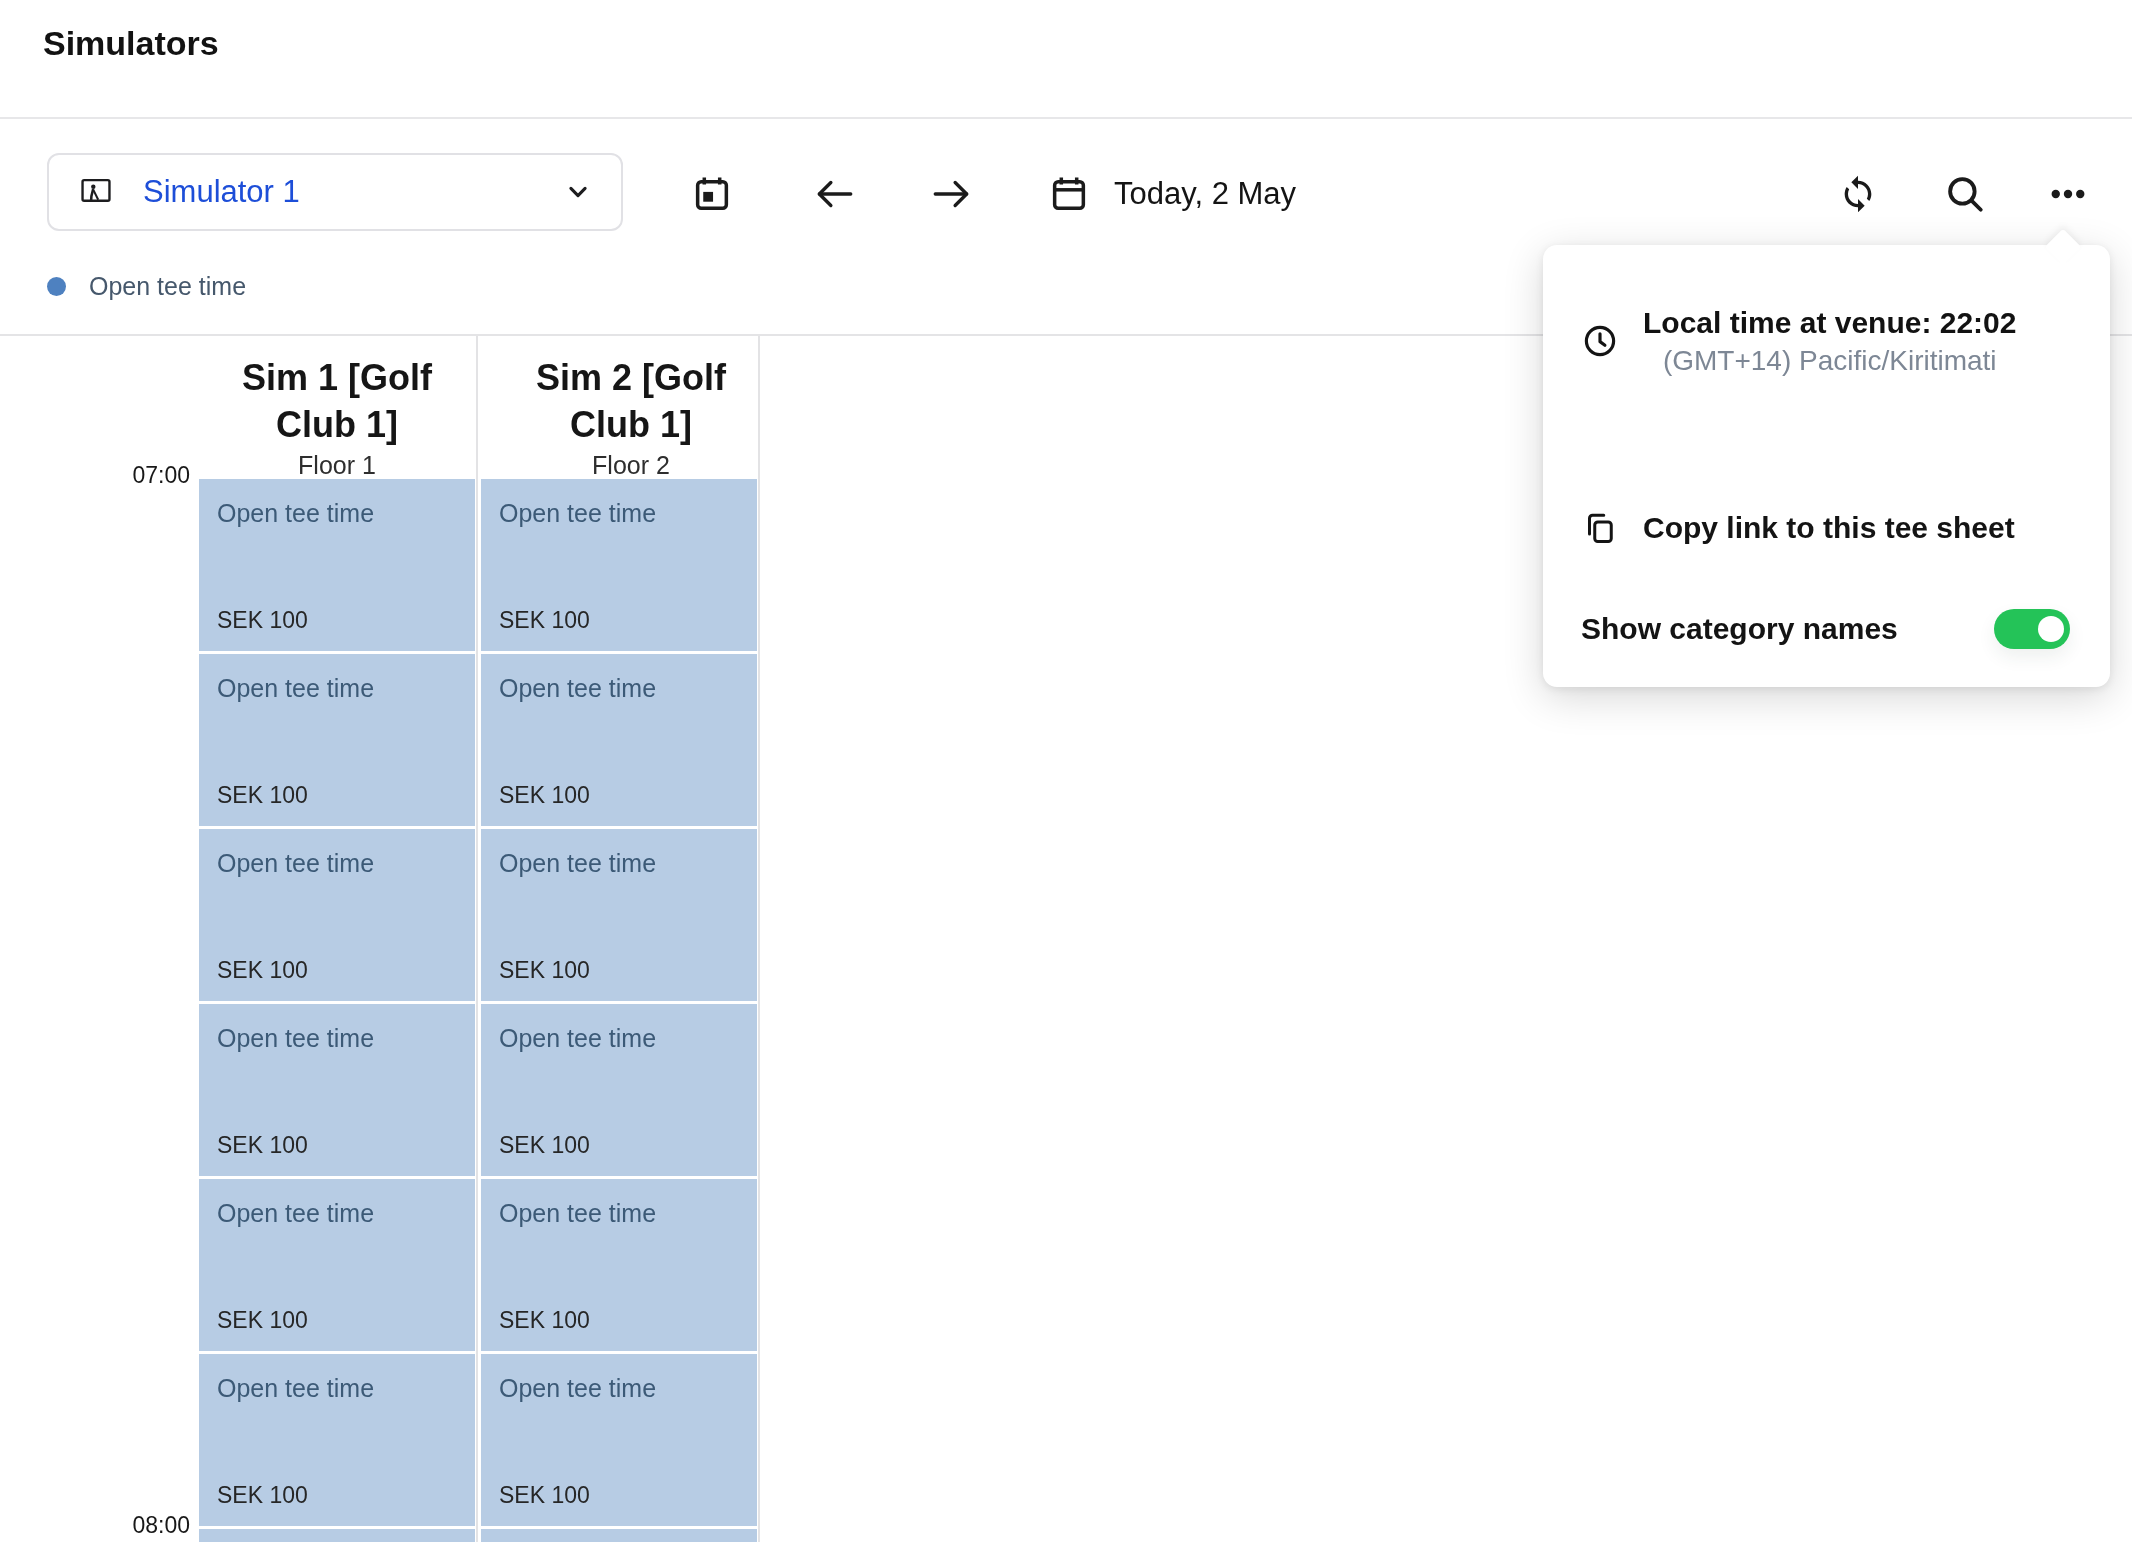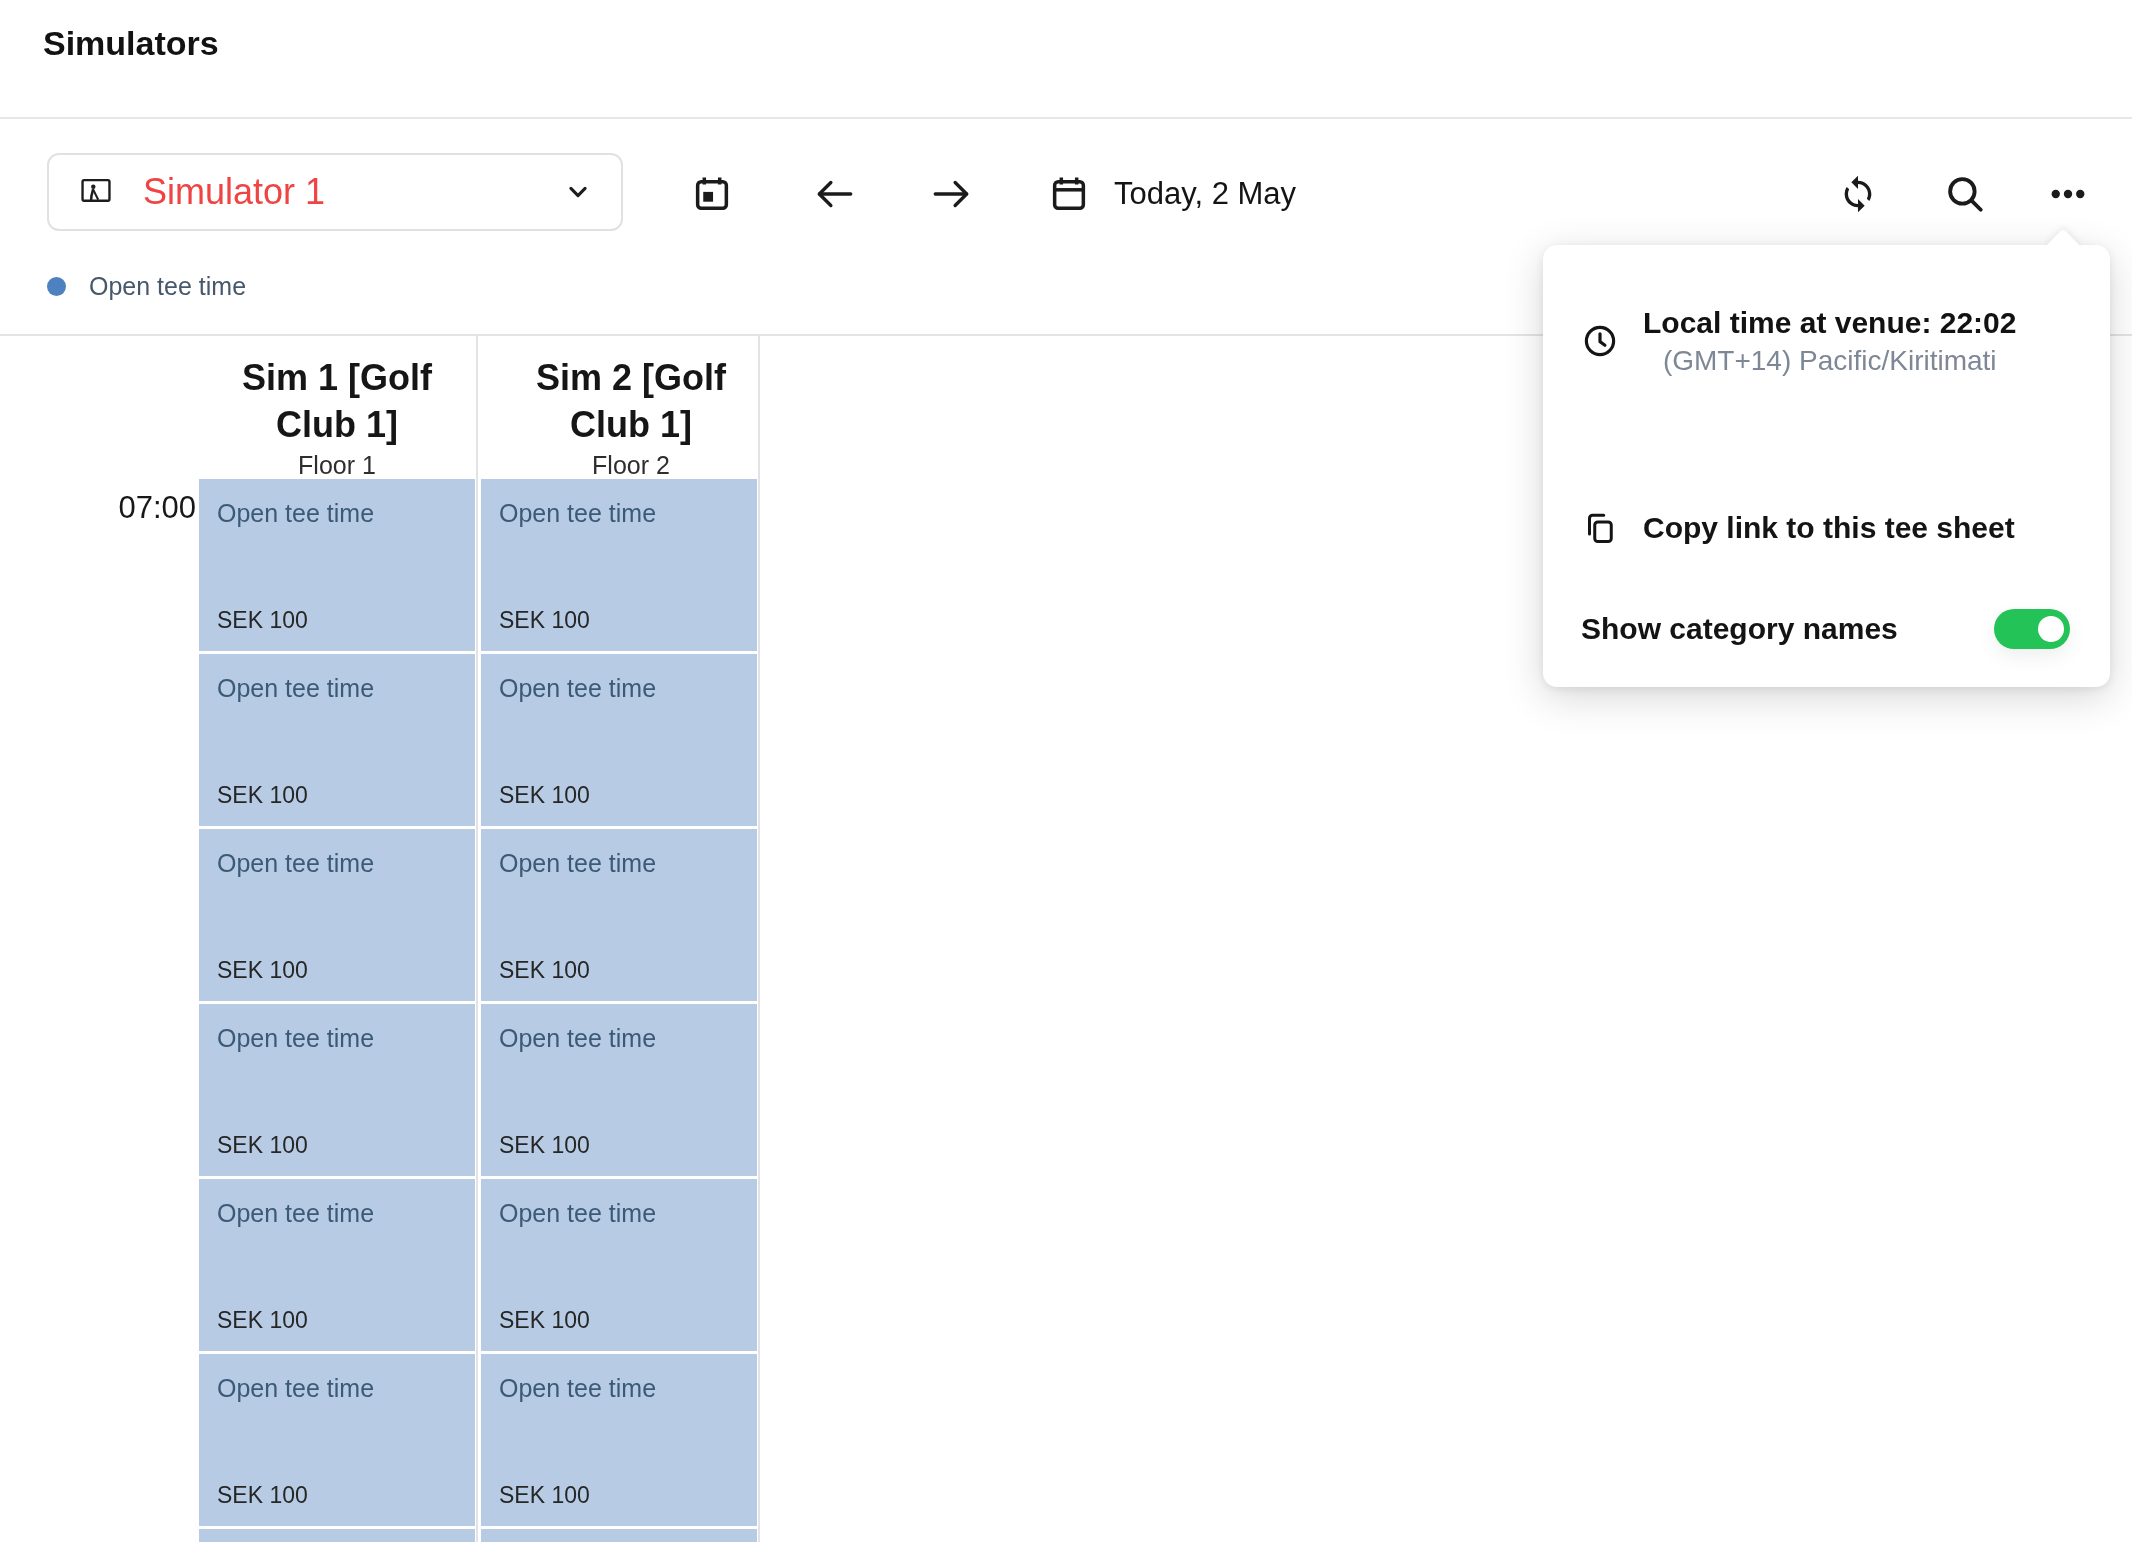--- a/index.html
+++ b/index.html
@@ -7,40 +7,40 @@
         font-family:"Liberation Sans",sans-serif;color:#111;}
   
   .app-title{position:absolute;left:43px;top:24px;font-size:34px;font-weight:700;color:#121212;margin:0;}
   .divider{position:absolute;left:0;width:100%;height:2px;background:#e7e7e9;}
   .div1{top:117px;}
   .div2{top:334px;background:#e4e4e6;}
   
   .select-box{position:absolute;left:47px;top:153px;width:576px;height:78px;box-sizing:border-box;
       border:2px solid #e1e1e5;border-radius:12px;display:flex;align-items:center;
       padding:0 26px 0 28px;background:#fff;cursor:pointer;}
-  .select-label{font-size:36px;color:#ef4444;margin-left:28px;}
+  .select-label{font-size:31px;color:#1d4ed8;margin-left:28px;}
   .select-box .chev{margin-left:auto;}
   .icon-btn{position:absolute;top:168px;width:52px;height:52px;border:none;background:transparent;
       display:flex;align-items:center;justify-content:center;padding:0;cursor:pointer;}
   .date-display{position:absolute;left:1048px;top:168px;height:52px;display:flex;align-items:center;cursor:pointer;}
   .date-label{font-size:31px;color:#141414;margin-left:24px;}
   svg{display:block;}
   
   .legend{position:absolute;left:47px;top:270px;display:flex;align-items:center;height:32px;}
   .legend .dot{width:19px;height:19px;border-radius:50%;margin-right:23px;}
   .legend-label{font-size:25px;color:#46586c;}
   
   .grid{position:absolute;left:0;top:336px;width:100%;height:1206px;}
   .vline{position:absolute;top:0;bottom:0;width:2px;background:#e3e3e5;}
   .v1{left:476px;} .v2{left:758px;}
   .col-header{position:absolute;top:2px;height:138px;display:flex;flex-direction:column;
       align-items:center;justify-content:flex-start;text-align:center;padding-top:16px;box-sizing:border-box;}
   .col-title{font-size:36px;font-weight:700;color:#161616;line-height:47px;width:262px;}
   .col-sub{font-size:25px;color:#2e2e2e;line-height:33px;margin-top:1px;}
-  .hour-label{position:absolute;left:16px;width:180px;text-align:right;font-size:31px;color:#181818;margin-top:28px;}
+  .hour-label{position:absolute;left:10px;width:180px;text-align:right;font-size:23px;color:#181818;}
   .cell{position:absolute;box-sizing:border-box;display:flex;flex-direction:column;
       justify-content:space-between;padding:20px 8px 17px 18px;cursor:pointer;}
   .cell-label{font-size:25px;}
   .cell-price{font-size:23px;}
   
   .menu{position:absolute;left:1543px;top:245px;width:567px;height:442px;background:#fff;
       border-radius:14px;box-shadow:0 10px 40px rgba(0,0,0,.16),0 2px 8px rgba(0,0,0,.08);z-index:10;}
   .notch{position:absolute;top:-11px;right:34px;width:26px;height:26px;background:#fff;
       transform:rotate(45deg);border-radius:4px;box-shadow:-3px -3px 6px rgba(0,0,0,.05);}
   .menu-row{position:absolute;left:38px;right:40px;display:flex;align-items:center;cursor:pointer;}

